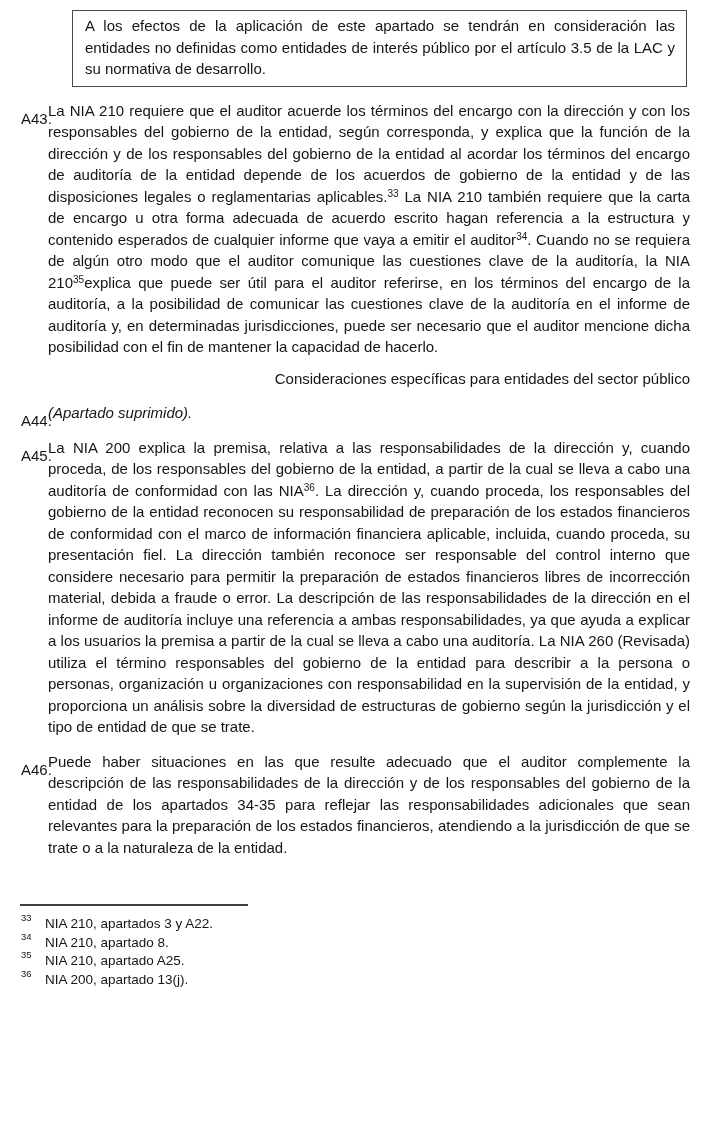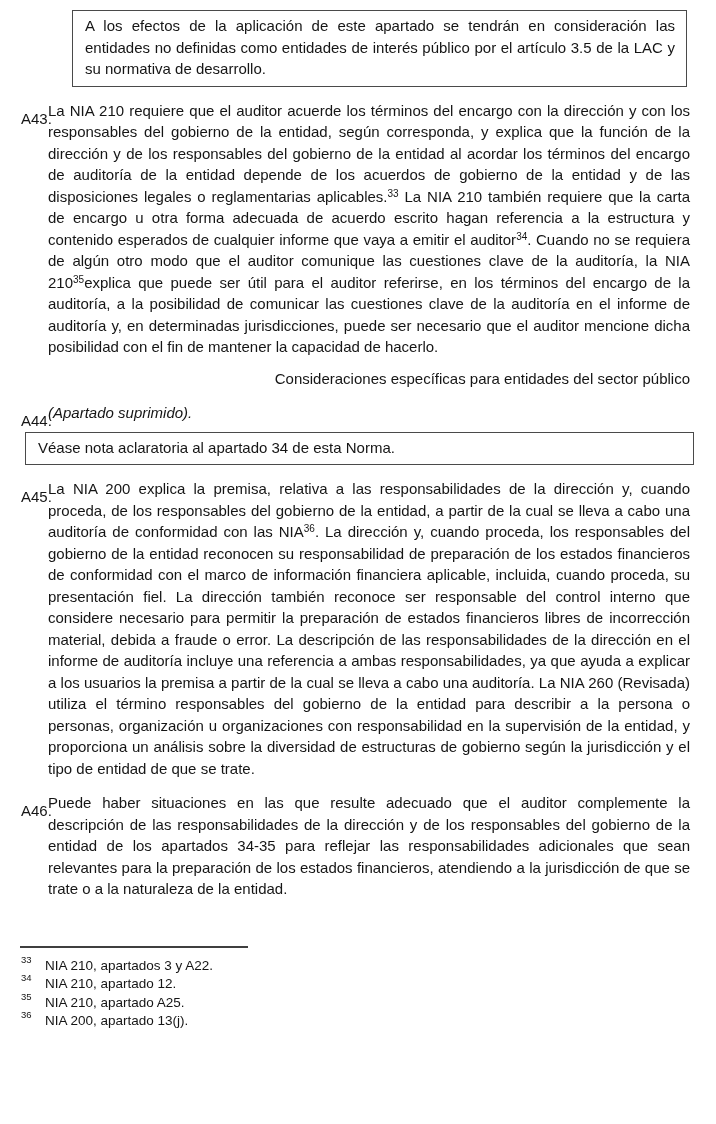--- a/index.html
+++ b/index.html
@@ -112,43 +112,40 @@
   </div>
 
   <p class="heading num-para"><span style="margin-left:-30px">Consideraciones específicas para entidades del sector público</span></p>
 
   <div class="num-para">
     <span class="num-label">A44.</span>
     <p class="para-text"><span class="it">(Apartado suprimido).</span></p>
   </div>
 
 
-  <div class="note-box clarif-box">
-    <p>Véase nota aclaratoria al apartado 34 de esta Norma.</p>
-  </div>
 
   <div class="num-para">
     <span class="num-label">A45.</span>
     <p class="para-text"><span>La NIA 200 explica la premisa, relativa a las responsabilidades de la dirección y, cuando proceda, de los responsables del gobierno de la entidad, a partir de la cual se lleva a cabo una auditoría de conformidad con las NIA</span><sup>36</sup><span>. La dirección y, cuando proceda, los responsables del gobierno de la entidad reconocen su responsabilidad de preparación de los estados financieros de conformidad con el marco de información financiera aplicable, incluida, cuando proceda, su presentación fiel. La dirección también reconoce ser responsable del control interno que considere necesario para permitir la preparación de estados financieros libres de incorrección material, debida a fraude o error. La descripción de las responsabilidades de la dirección en el informe de auditoría incluye una referencia a ambas responsabilidades, ya que ayuda a explicar a los usuarios la premisa a partir de la cual se lleva a cabo una auditoría. La NIA 260 (Revisada) utiliza el término responsables del gobierno de la entidad para describir a la persona o personas, organización u organizaciones con responsabilidad en la supervisión de la entidad, y proporciona un análisis sobre la diversidad de estructuras de gobierno según la jurisdicción y el tipo de entidad de que se trate.</span></p>
   </div>
 
   <div class="num-para">
     <span class="num-label">A46.</span>
     <p class="para-text"><span>Puede haber situaciones en las que resulte adecuado que el auditor complemente la descripción de las responsabilidades de la dirección y de los responsables del gobierno de la entidad de los apartados 34-35 para reflejar las responsabilidades adicionales que sean relevantes para la preparación de los estados financieros, atendiendo a la jurisdicción de que se trate o a la naturaleza de la entidad.</span></p>
   </div>
 
   <div class="footnotes">
     <div class="fn-rule"></div>
     <div class="footnote">
       <sup class="fn-num">33</sup>
       <span>NIA 210, apartados 3 y A22.</span>
     </div>
     <div class="footnote">
       <sup class="fn-num">34</sup>
-      <span>NIA 210, apartado 12.</span>
+      <span>NIA 210, apartado 8.</span>
     </div>
     <div class="footnote">
       <sup class="fn-num">35</sup>
       <span>NIA 210, apartado A25.</span>
     </div>
     <div class="footnote">
       <sup class="fn-num">36</sup>
       <span>NIA 200, apartado 13(j).</span>
     </div>
   </div>

